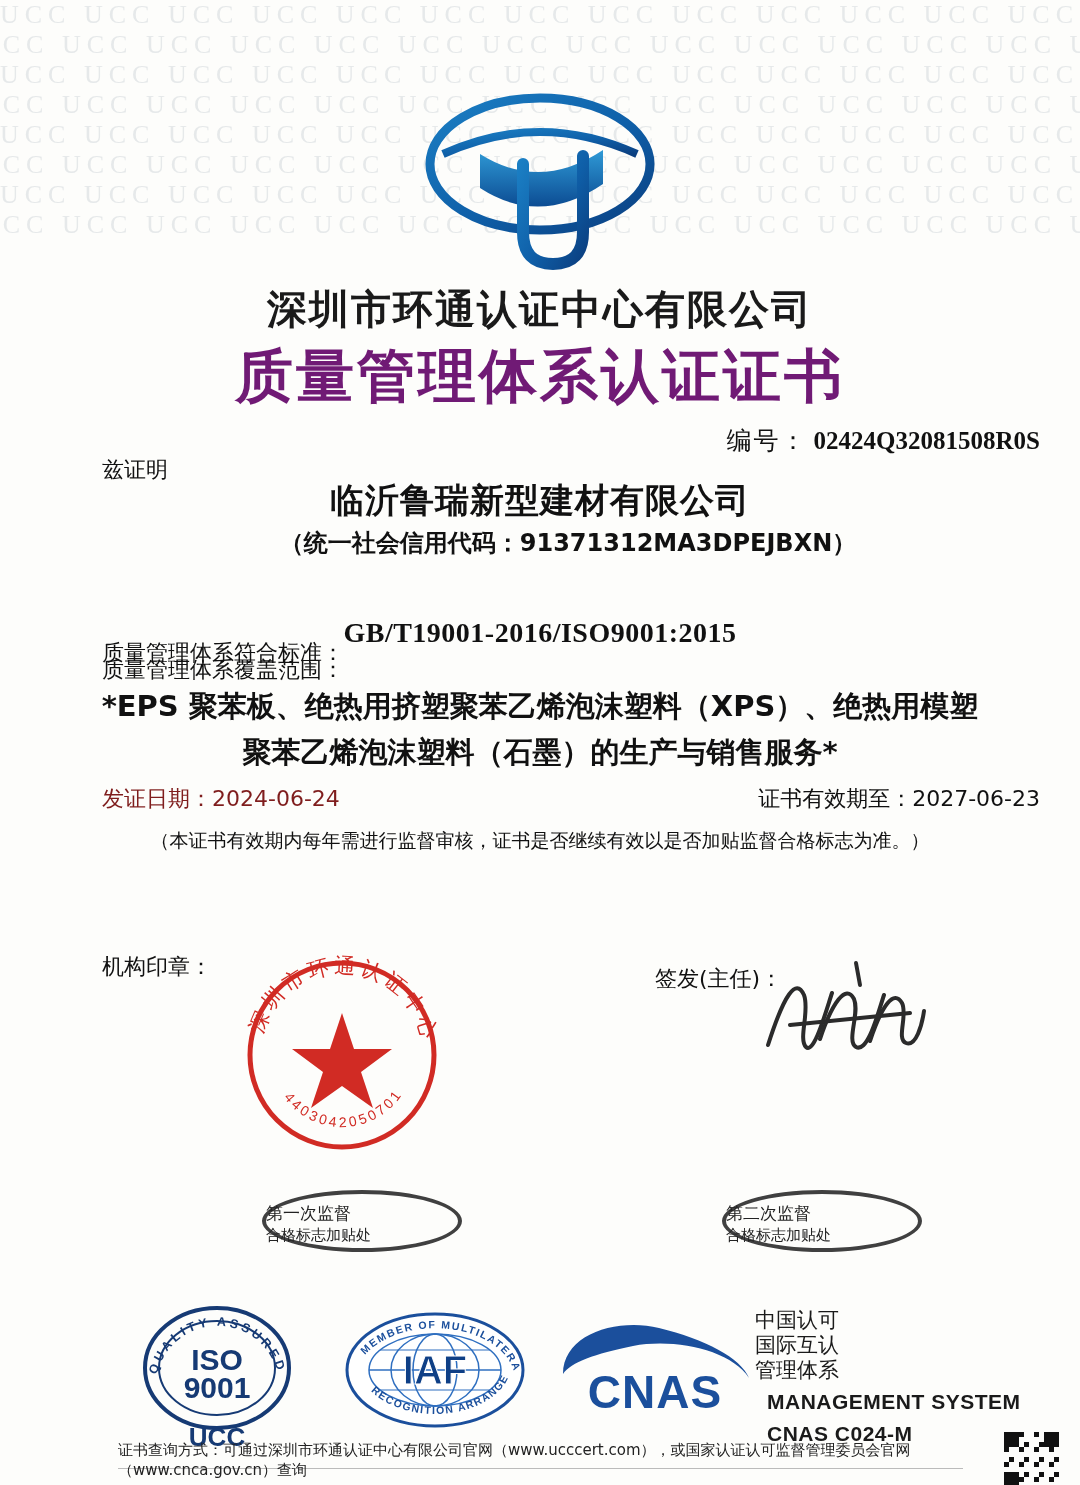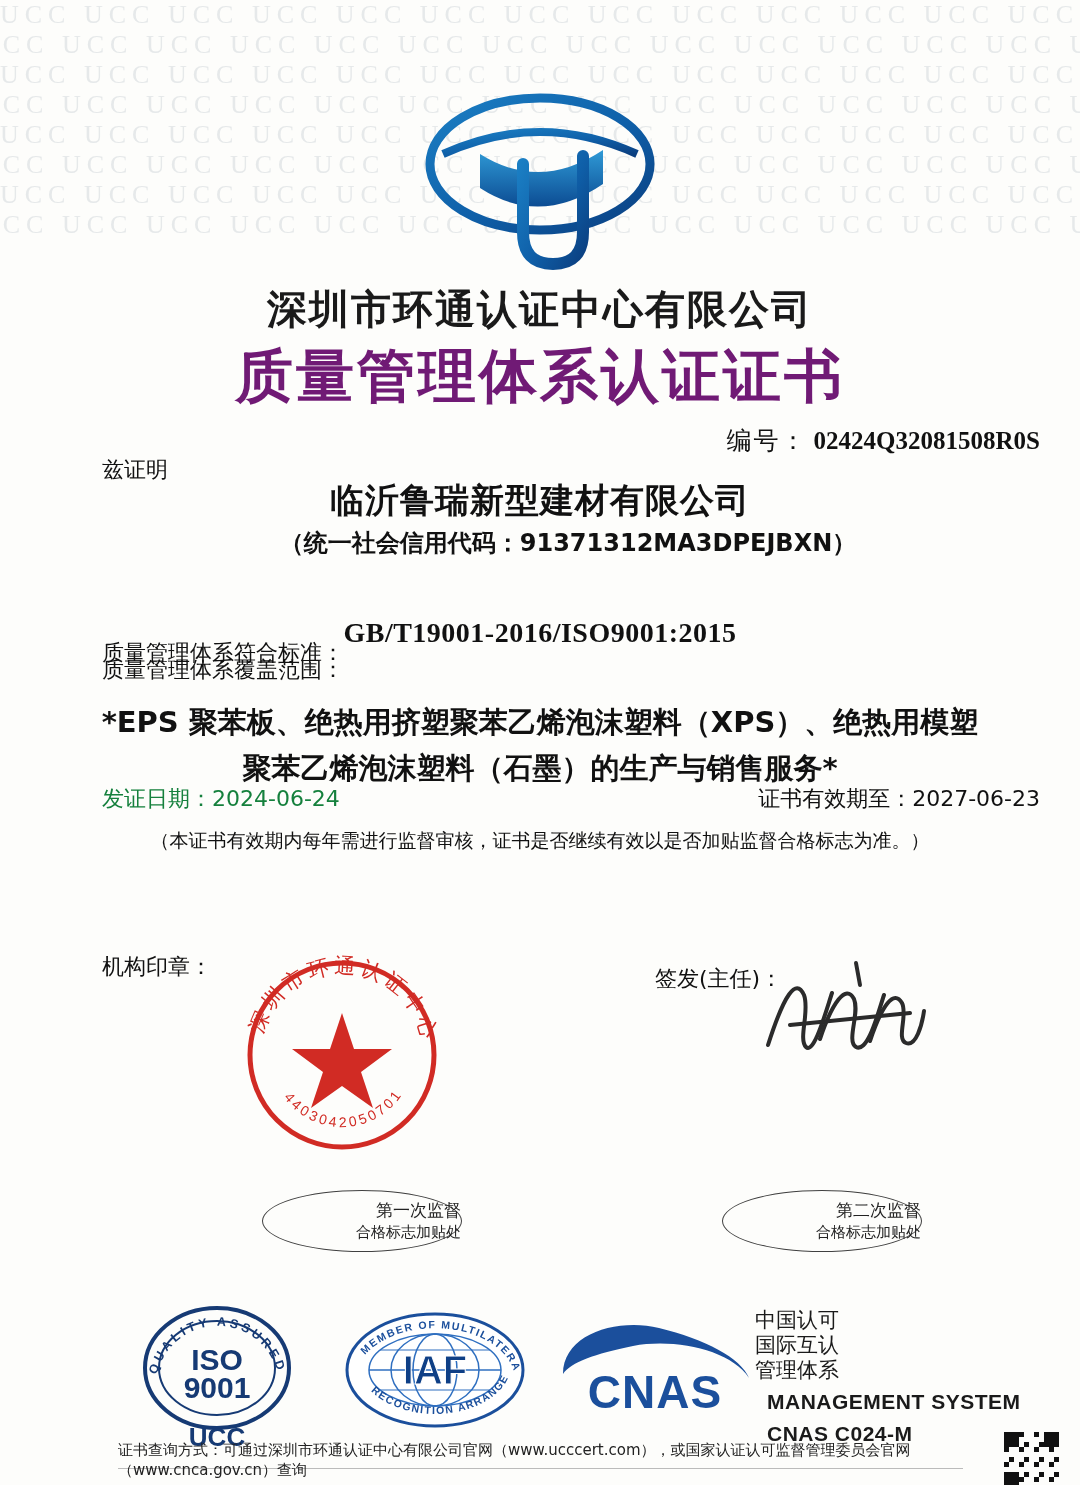--- a/index.html
+++ b/index.html
@@ -140,38 +140,38 @@
     width: 100%;
     text-align: center;
     font-family: "Liberation Serif", serif;
     font-weight: bold;
     font-size: 28px;
     letter-spacing: 0.5px;
     color: #111;
   }
   .scope {
     position: absolute;
-    top: 699px;
+    top: 683px;
     left: 95px;
     width: 890px;
     text-align: center;
     font-family: "DejaVu Sans", sans-serif;
     font-weight: bold;
     font-size: 29px;
     line-height: 46px;
     color: #111;
   }
 
   .issue-date {
     position: absolute;
     top: 784px;
     left: 102px;
     font-family: "DejaVu Sans", sans-serif;
     font-size: 22px;
-    color: #15803d;
+    color: #7f1d1d;
   }
   .valid-until {
     position: absolute;
     top: 784px;
     right: 40px;
     font-family: "DejaVu Sans", sans-serif;
     font-size: 22px;
     color: #111;
   }
   .note {
@@ -213,23 +213,23 @@
     top: 955px;
     left: 760px;
     width: 170px;
     height: 120px;
   }
 
   .stamp-slot {
     position: absolute;
     width: 200px;
     height: 62px;
-    border: 1px solid #404040;
+    border: 4px solid #404040;
     border-radius: 100px/31px;
-    text-align: right;
+    text-align: left;
     font-family: "DejaVu Sans", sans-serif;
     font-size: 17px;
     line-height: 22px;
     color: #222;
     padding-top: 8px;
     box-sizing: border-box;
   }
   .stamp-1 { top: 1190px; left: 262px; }
   .stamp-2 { top: 1190px; left: 722px; }
   .stamp-slot .l2 { font-size: 15px; }

